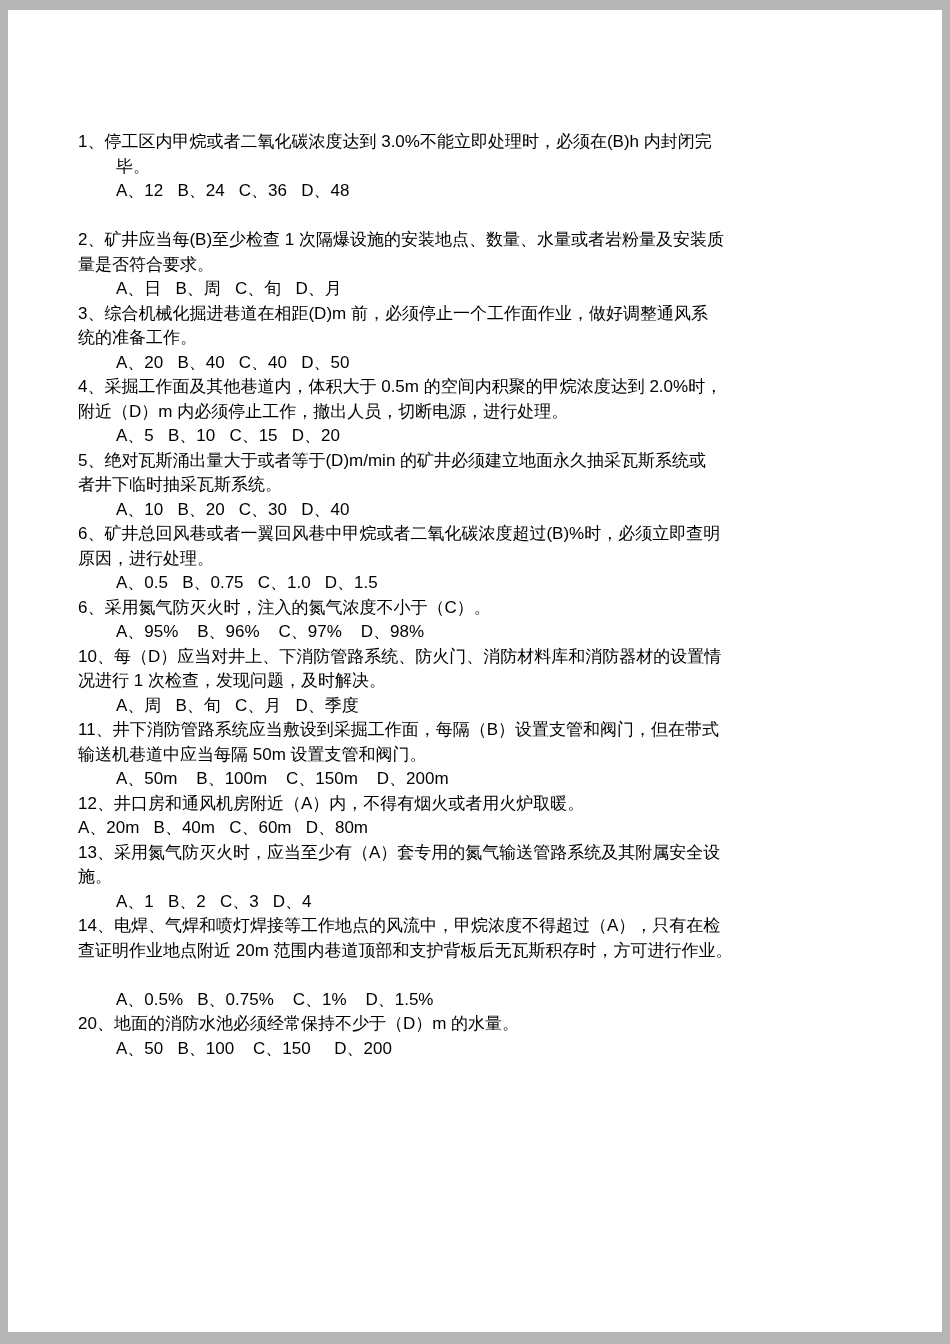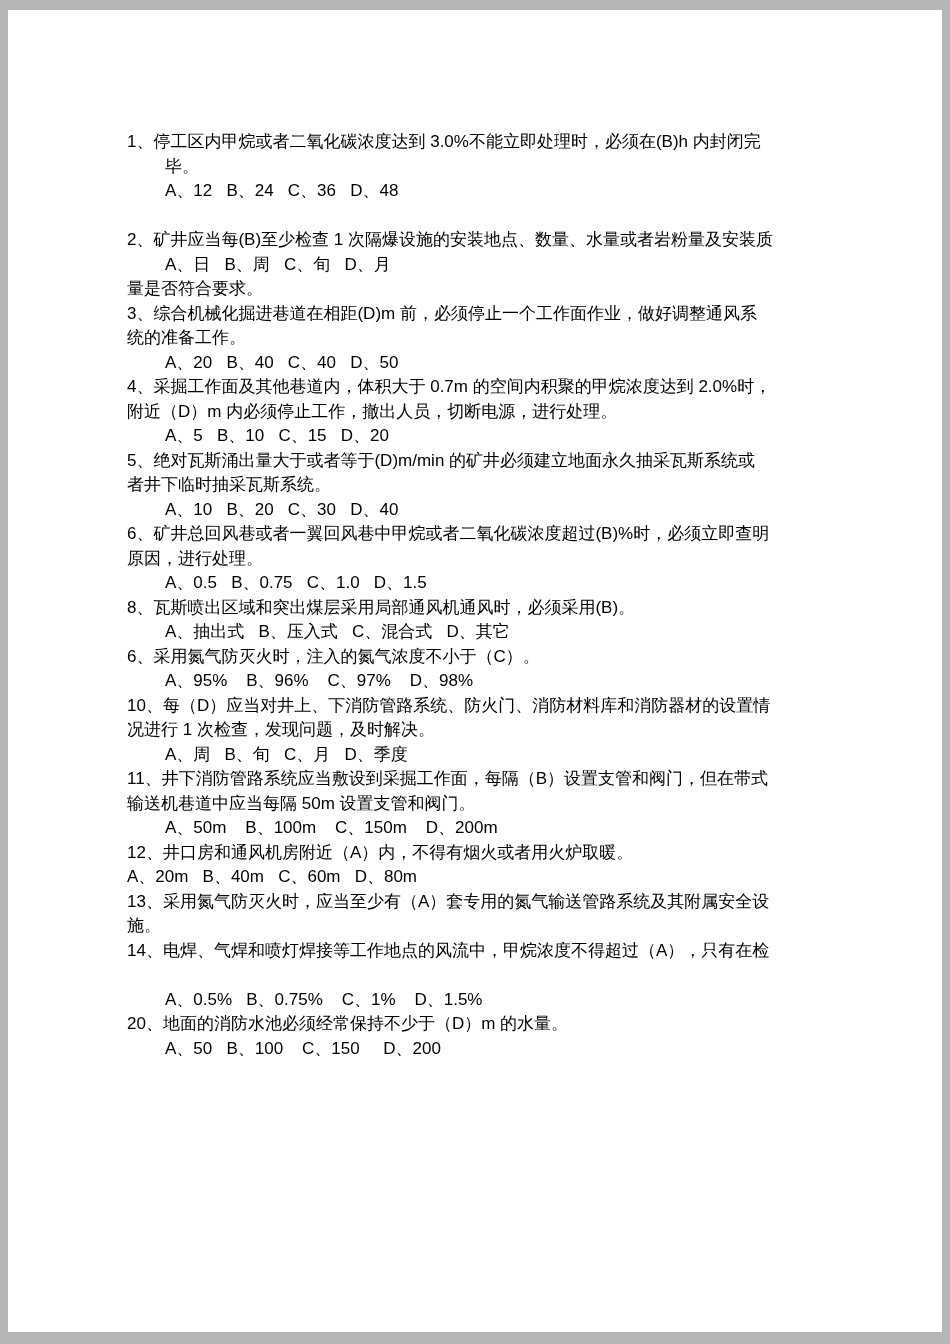--- a/index.html
+++ b/index.html
@@ -17,21 +17,21 @@
   .page {
     position: absolute;
     left: 8px;
     right: 8px;
     top: 10px;
     bottom: 12px;
     background: #ffffff;
     overflow: hidden;
   }
   .content {
-    padding: 120px 0 0 119px;
+    padding: 120px 0 0 70px;
     width: 700px;
     color: #000000;
     font-size: 17px;
     line-height: 24.5px;
   }
   .question { }
   .line {
     white-space: pre;
     min-height: 24.5px;
   }
@@ -45,46 +45,42 @@
 <div class="page" style="background: rgb(255, 255, 255);">
   <div class="content" id="doc-content" style="color: rgb(0, 0, 0);">
       <div class="question">
         <div class="line">1、停工区内甲烷或者二氧化碳浓度达到 3.0%不能立即处理时，必须在(B)h 内封闭完</div>
         <div class="line indent">毕。</div>
         <div class="line indent">A、12   B、24   C、36   D、48</div>
         <div class="line">&nbsp;</div>
       </div>
       <div class="question">
         <div class="line">2、矿井应当每(B)至少检查 1 次隔爆设施的安装地点、数量、水量或者岩粉量及安装质</div>
+        <div class="line">量是否符合要求。</div>
         <div class="line indent">A、日   B、周   C、旬   D、月</div>
-        <div class="line">量是否符合要求。</div>
       </div>
       <div class="question">
         <div class="line">3、综合机械化掘进巷道在相距(D)m 前，必须停止一个工作面作业，做好调整通风系</div>
         <div class="line">统的准备工作。</div>
         <div class="line indent">A、20   B、40   C、40   D、50</div>
       </div>
       <div class="question">
-        <div class="line">4、采掘工作面及其他巷道内，体积大于 0.7m 的空间内积聚的甲烷浓度达到 2.0%时，</div>
+        <div class="line">4、采掘工作面及其他巷道内，体积大于 0.5m 的空间内积聚的甲烷浓度达到 2.0%时，</div>
         <div class="line">附近（D）m 内必须停止工作，撤出人员，切断电源，进行处理。</div>
         <div class="line indent">A、5   B、10   C、15   D、20</div>
       </div>
       <div class="question">
         <div class="line">5、绝对瓦斯涌出量大于或者等于(D)m/min 的矿井必须建立地面永久抽采瓦斯系统或</div>
         <div class="line">者井下临时抽采瓦斯系统。</div>
         <div class="line indent">A、10   B、20   C、30   D、40</div>
       </div>
       <div class="question">
         <div class="line">6、矿井总回风巷或者一翼回风巷中甲烷或者二氧化碳浓度超过(B)%时，必须立即查明</div>
         <div class="line">原因，进行处理。</div>
         <div class="line indent">A、0.5   B、0.75   C、1.0   D、1.5</div>
-      </div>
-      <div class="question">
-        <div class="line">8、瓦斯喷出区域和突出煤层采用局部通风机通风时，必须采用(B)。</div>
-        <div class="line indent">A、抽出式   B、压入式   C、混合式   D、其它</div>
       </div>
       <div class="question">
         <div class="line">6、采用氮气防灭火时，注入的氮气浓度不小于（C）。</div>
         <div class="line indent">A、95%    B、96%    C、97%    D、98%</div>
       </div>
       <div class="question">
         <div class="line">10、每（D）应当对井上、下消防管路系统、防火门、消防材料库和消防器材的设置情</div>
         <div class="line">况进行 1 次检查，发现问题，及时解决。</div>
         <div class="line indent">A、周   B、旬   C、月   D、季度</div>
       </div>
@@ -93,23 +89,25 @@
         <div class="line">输送机巷道中应当每隔 50m 设置支管和阀门。</div>
         <div class="line indent">A、50m    B、100m    C、150m    D、200m</div>
       </div>
       <div class="question">
         <div class="line">12、井口房和通风机房附近（A）内，不得有烟火或者用火炉取暖。</div>
         <div class="line">A、20m   B、40m   C、60m   D、80m</div>
       </div>
       <div class="question">
         <div class="line">13、采用氮气防灭火时，应当至少有（A）套专用的氮气输送管路系统及其附属安全设</div>
         <div class="line">施。</div>
+        <div class="line indent">A、1   B、2   C、3   D、4</div>
       </div>
       <div class="question">
         <div class="line">14、电焊、气焊和喷灯焊接等工作地点的风流中，甲烷浓度不得超过（A），只有在检</div>
+        <div class="line">查证明作业地点附近 20m 范围内巷道顶部和支护背板后无瓦斯积存时，方可进行作业。</div>
         <div class="line">&nbsp;</div>
         <div class="line indent">A、0.5%   B、0.75%    C、1%    D、1.5%</div>
       </div>
       <div class="question">
         <div class="line">20、地面的消防水池必须经常保持不少于（D）m 的水量。</div>
         <div class="line indent">A、50   B、100    C、150     D、200</div>
       </div>
     </div>
 </div>
 

